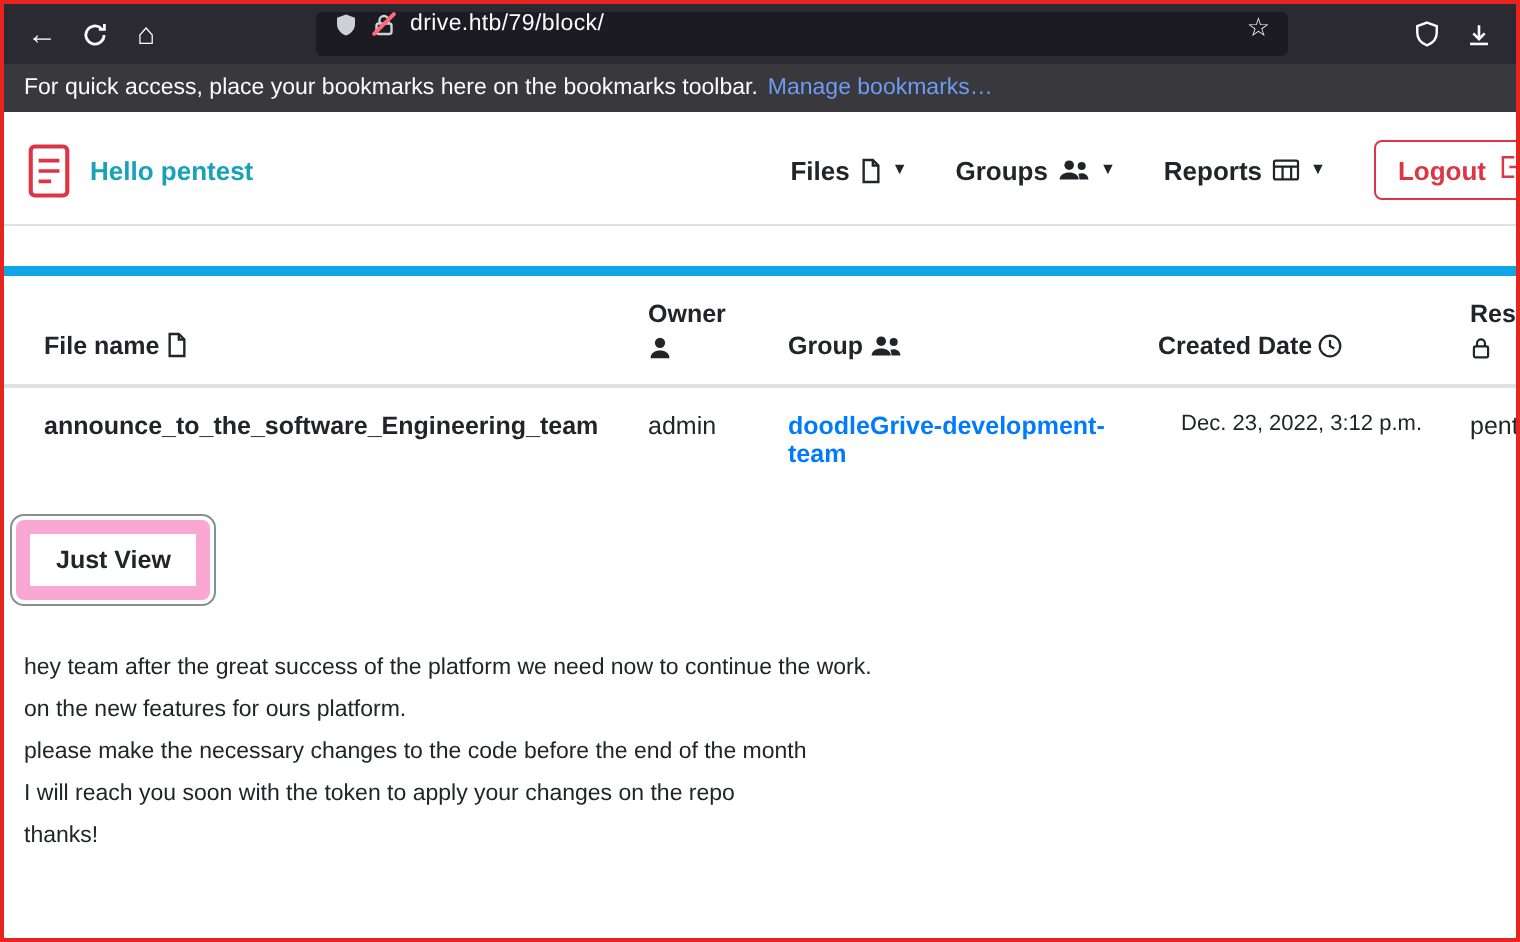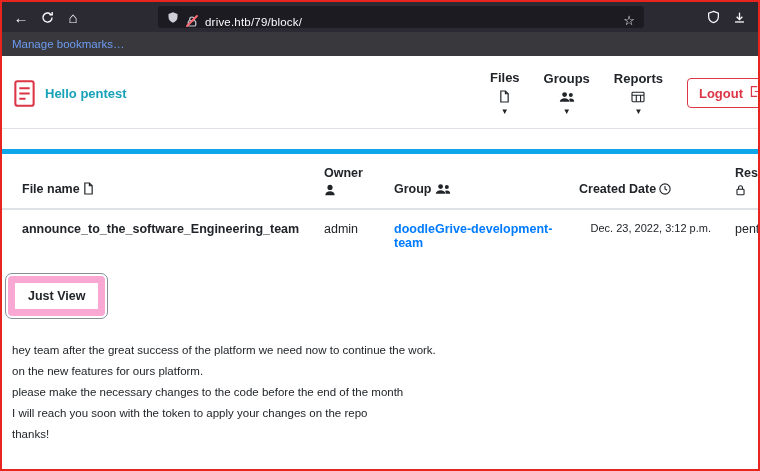--- a/index.html
+++ b/index.html
@@ -3,38 +3,38 @@
 <meta charset="utf-8">
 <style>
   * { margin:0; padding:0; box-sizing:border-box; }
   body { width:760px; height:471px; font-family:"Liberation Sans","DejaVu Sans",sans-serif; background:#fff; }
   .frame { width:760px; height:471px; border:2px solid #e8241f; background:#fff; display:flex; flex-direction:column; overflow:hidden; }
 
   
   .toolbar { flex:0 0 30px; background:#2b2a33; display:flex; align-items:center; padding:0 6px; }
   .tbtn { width:26px; height:24px; display:flex; align-items:center; justify-content:center; color:#fbfbfe; font-size:15px; border-radius:3px; flex:0 0 auto; }
   .tbtn svg { display:block; }
-  .urlbar { width:486px; height:22px; margin-left:72px; background:#1c1b22; border-radius:3px; display:flex; align-items:flex-end; gap:7px; padding:0 9px; color:#cfcfd8; }
+  .urlbar { width:486px; height:22px; margin-left:72px; background:#1c1b22; border-radius:3px; display:flex; align-items:flex-start; gap:7px; padding:0 9px; color:#cfcfd8; }
   .url-text { color:#fbfbfe; font-size:11.5px; flex:1; letter-spacing:.2px; }
   .lock-wrap { position:relative; display:flex; }
   .lock-strike { position:absolute; left:-2px; top:5px; width:16px; height:2px; background:#ff6a75; transform:rotate(-45deg); border-radius:1px; }
   .star { color:#fbfbfe; font-size:13px; }
   .right-tools { margin-left:auto; display:flex; }
 
   .bookmarks { flex:0 0 24px; background:#38383d; display:flex; align-items:center; padding:0 10px; font-size:11.5px; color:#fbfbfe; gap:5px; }
   .manage-link { color:#6e9cf2; cursor:pointer; }
 
   
   .page { flex:1; background:#fff; color:#212529; overflow:hidden; }
   .site-header { display:flex; align-items:center; padding:14px 0 12px 12px; }
   .logo { color:#dc3545; display:flex; }
   .logo svg { display:block; }
   .greeting { color:#17a2b8; font-weight:bold; font-size:13px; margin-left:10px; }
   .nav { display:flex; align-items:center; gap:24px; margin-left:auto; }
-  .nav-item { display:flex; align-items:center; gap:5px; font-size:13px; font-weight:bold; color:#212529; cursor:pointer;flex-direction:column; }
+  .nav-item { display:flex; align-items:center; gap:5px; font-size:13px; font-weight:bold; color:#212529; cursor:pointer; }
   .nav-item svg { display:block; }
   .caret { font-size:8px; line-height:1; }
   .logout-btn { display:flex; align-items:center; gap:6px; color:#dc3545; border:1px solid #dc3545; border-radius:4px; padding:6px 11px; font-size:13px; font-weight:bold; background:#fff; margin-right:-16px; font-family:inherit; cursor:pointer; }
   hr.head-rule { border:none; border-top:1px solid #dee2e6; }
 
   table { border-collapse:collapse; table-layout:fixed; width:861px; margin-top:20px; }
   th, td { text-align:left; padding:12px; font-size:12.5px; color:#212529; }
   th { vertical-align:bottom; border-top:5px solid #0ea5e9; border-bottom:2px solid #dee2e6; font-weight:bold; }
   td { vertical-align:top; }
   th.first, td.first { padding-left:20px; }
@@ -97,20 +97,21 @@
         <svg width="13" height="13" viewBox="0 0 16 16" fill="none" stroke="currentColor" stroke-width="1.6">
             <path d="M8 2v8"></path>
             <path d="M4.5 7L8 10.5 11.5 7"></path>
             <path d="M2.5 13.5h11"></path>
           </svg>
       </div>
     </div>
   </div>
 
   <div class="bookmarks">
+    <span>For quick access, place your bookmarks here on the bookmarks toolbar.</span>
     <span class="manage-link">Manage bookmarks…</span>
   </div>
 
   <div class="page">
 
     <div class="site-header">
       <span class="logo">
         <svg width="21" height="27" viewBox="0 0 20 26" fill="none" stroke="currentColor">
             <rect x="1.2" y="1.2" width="17.6" height="23.6" rx="2" stroke-width="2"></rect>
             <path d="M5 8h10M5 13h10M5 18h6" stroke-width="1.8"></path>

